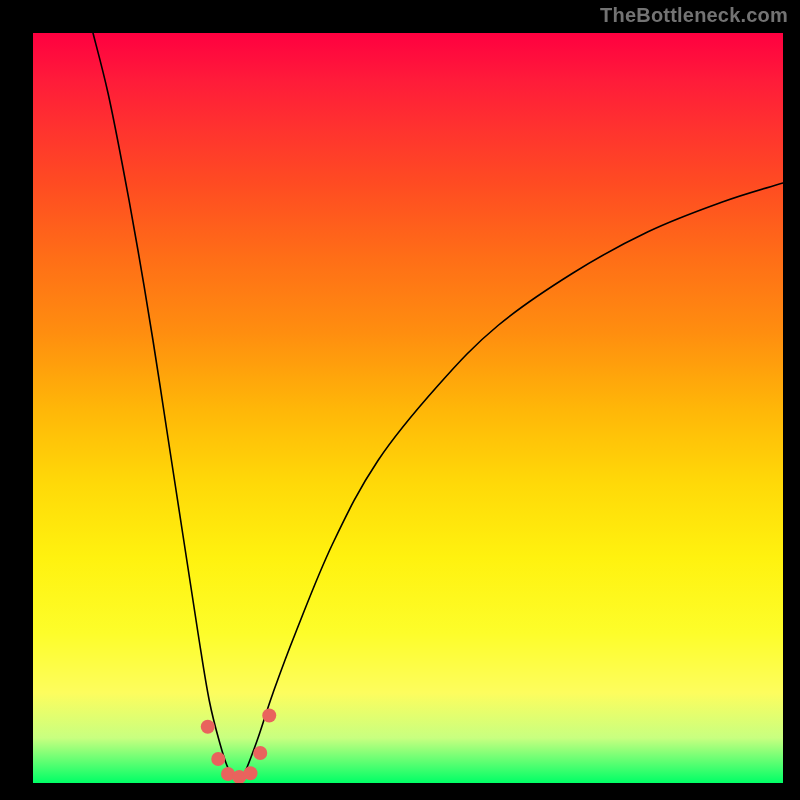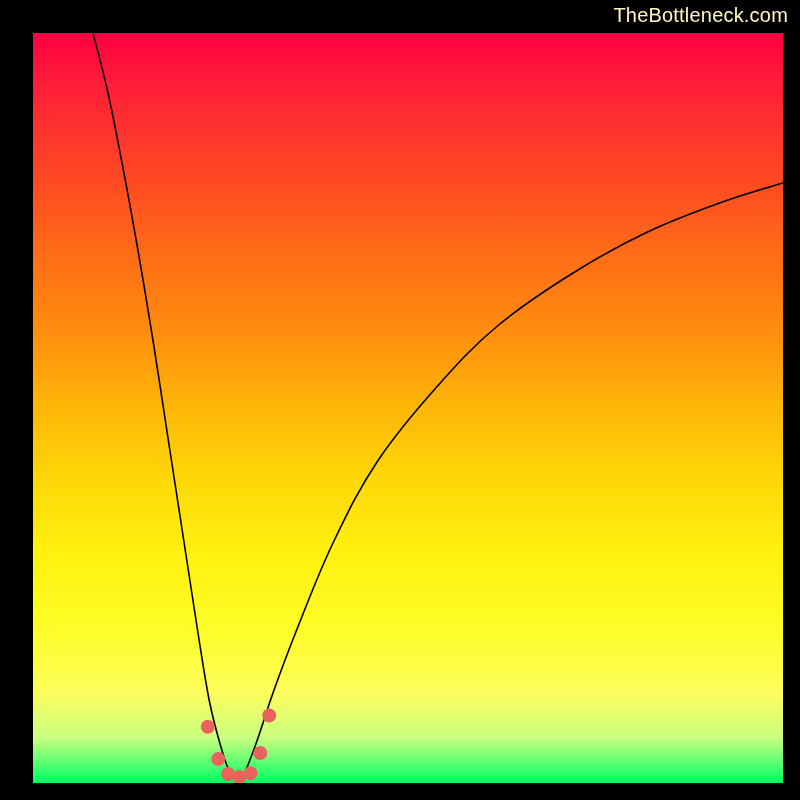--- a/index.html
+++ b/index.html
@@ -14,23 +14,23 @@
   .outer {
     position: relative;
     width: 800px;
     height: 800px;
     background: #000;
   }
   .watermark {
     position: absolute;
     top: 4px;
     right: 12px;
-    color: #fef9c3;
+    color: #737373;
     font-size: 20px;
-    font-weight: 400;
+    font-weight: 700;
     letter-spacing: 0.2px;
     z-index: 50;
   }
   .plot {
     position: absolute;
     left: 33px;
     top: 33px;
     width: 750px;
     height: 750px;
     overflow: hidden;

